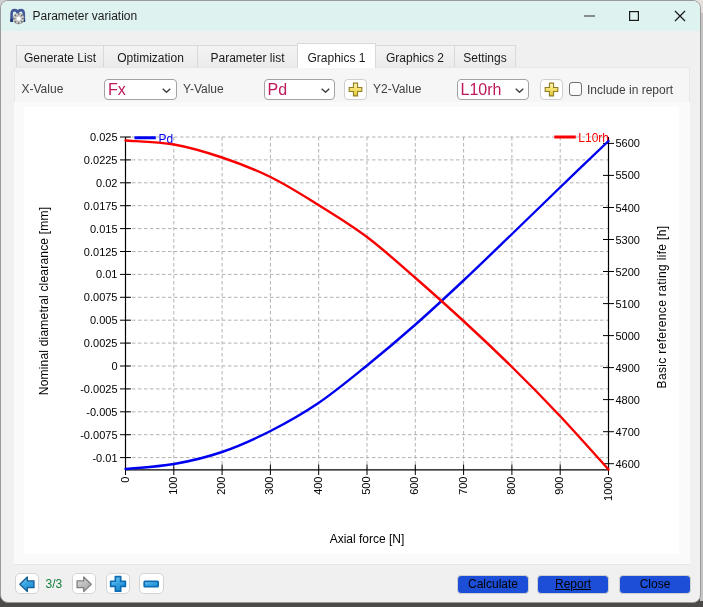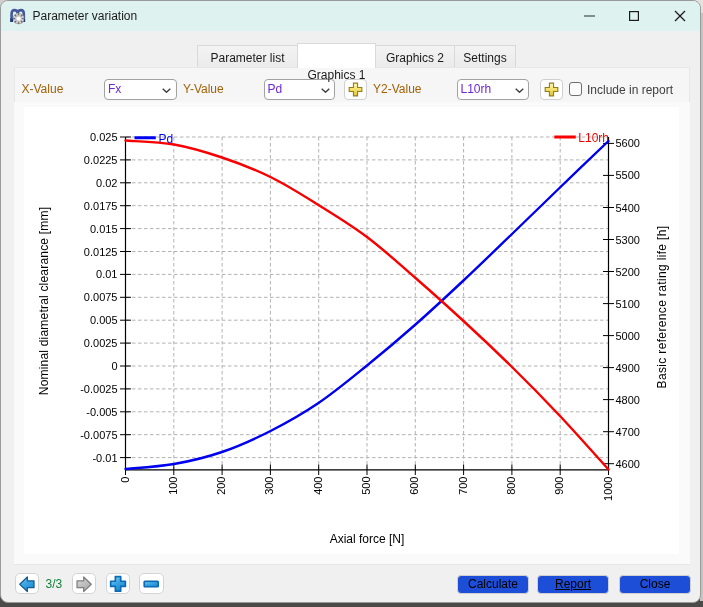--- a/index.html
+++ b/index.html
@@ -12,25 +12,25 @@
   #win { position:absolute; left:0; top:0; width:701px; height:602.5px; background:#f0f0f0;
          border:1px solid #9a9a9a; border-radius:8px; overflow:hidden; }
   #titlebar { position:absolute; left:0; top:0; width:100%; height:30px; background:#def2ef; }
   #title { position:absolute; left:31.5px; top:8px; font-size:12px; color:#1b1b1b; }
   #icon { position:absolute; left:8px; top:6px; }
   .capbtn { position:absolute; top:0; }
   #tabrow { position:absolute; left:0; top:42px; width:100%; height:25px; }
   .tab { position:absolute; top:2px; height:22px; background:linear-gradient(#f3f3f3,#ebebeb);
          border:1px solid #d9d9d9; border-bottom:none; font-size:12px; color:#1a1a1a;
          text-align:center; line-height:18px; padding-top:3px; }
-  .tab.sel { top:0px; height:25px; background:#ffffff; z-index:3; padding-top:22px; }
+  .tab.sel { top:0px; height:25px; background:#ffffff; z-index:3; padding-top:5px; }
   #pane { position:absolute; left:12.5px; top:65.5px; width:676.5px; height:498px; background:#f6f6f6; border:1px solid #e7e7e7; }
-  .lbl { position:absolute; top:81px; font-size:12px; color:#a16207; }
+  .lbl { position:absolute; top:81px; font-size:12px; color:#404040; }
   .combo { position:absolute; top:77.5px; height:21px; background:#fff; border:1px solid #a2a2a2;
-           border-radius:4px; font-size:12px; color:#6d28d9; padding-left:3px; line-height:19px; }
+           border-radius:4px; font-size:16px; color:#be185d; padding-left:3px; line-height:19px; }
   .combo svg { position:absolute; right:4.5px; top:8px; }
   .sqbtn { position:absolute; background:#fff; border:1px solid #cfcfcf; border-radius:4px; }
   #chk { position:absolute; left:567.5px; top:81px; width:13.5px; height:13.5px; background:#fbfbfb;
          border:1.2px solid #6e6e6e; border-radius:3px; }
   #chklbl { position:absolute; left:586px; top:81.5px; font-size:12px; color:#404040; }
   #chart { position:absolute; left:13px; top:101px; }
   .navbtn { position:absolute; top:572.3px; width:24.5px; height:21.2px; background:#fff;
             border:1px solid #d4d4d4; border-radius:5px; }
   
   #pageno { position:absolute; left:44.5px; top:575.5px; font-size:12px; color:#15803d; }
@@ -79,20 +79,22 @@
       </svg>
     <svg class="capbtn" style="left:628px;top:10px;" width="10" height="10" viewBox="0 0 10 10">
         <rect x="0.6" y="0.6" width="8.8" height="8.8" fill="none" stroke="#1c1c1c" stroke-width="1.2"></rect>
       </svg>
     <svg class="capbtn" style="left:673px;top:8.8px;" width="12" height="12" viewBox="0 0 12 12">
         <path d="M1 1 L11 11 M11 1 L1 11" stroke="#1c1c1c" stroke-width="1.3" fill="none"></path>
       </svg>
   </div>
 
   <div id="tabrow">
+    <div class="tab" style="left:15px; width:88px;">Generate List</div>
+    <div class="tab" style="left:102px; width:95px;">Optimization</div>
     <div class="tab" style="left:196px; width:101px;">Parameter list</div>
     <div class="tab sel" style="left:296px; width:79px;">Graphics 1</div>
     <div class="tab" style="left:374px; width:80px;">Graphics 2</div>
     <div class="tab" style="left:453px; width:62px;">Settings</div>
   </div>
   <div id="pane"></div>
 
   <div class="lbl" style="left:20.5px;">X-Value</div>
   <div class="combo" style="left:103px; width:72.5px;">Fx
     <svg width="9" height="5" viewBox="0 0 9 5">

